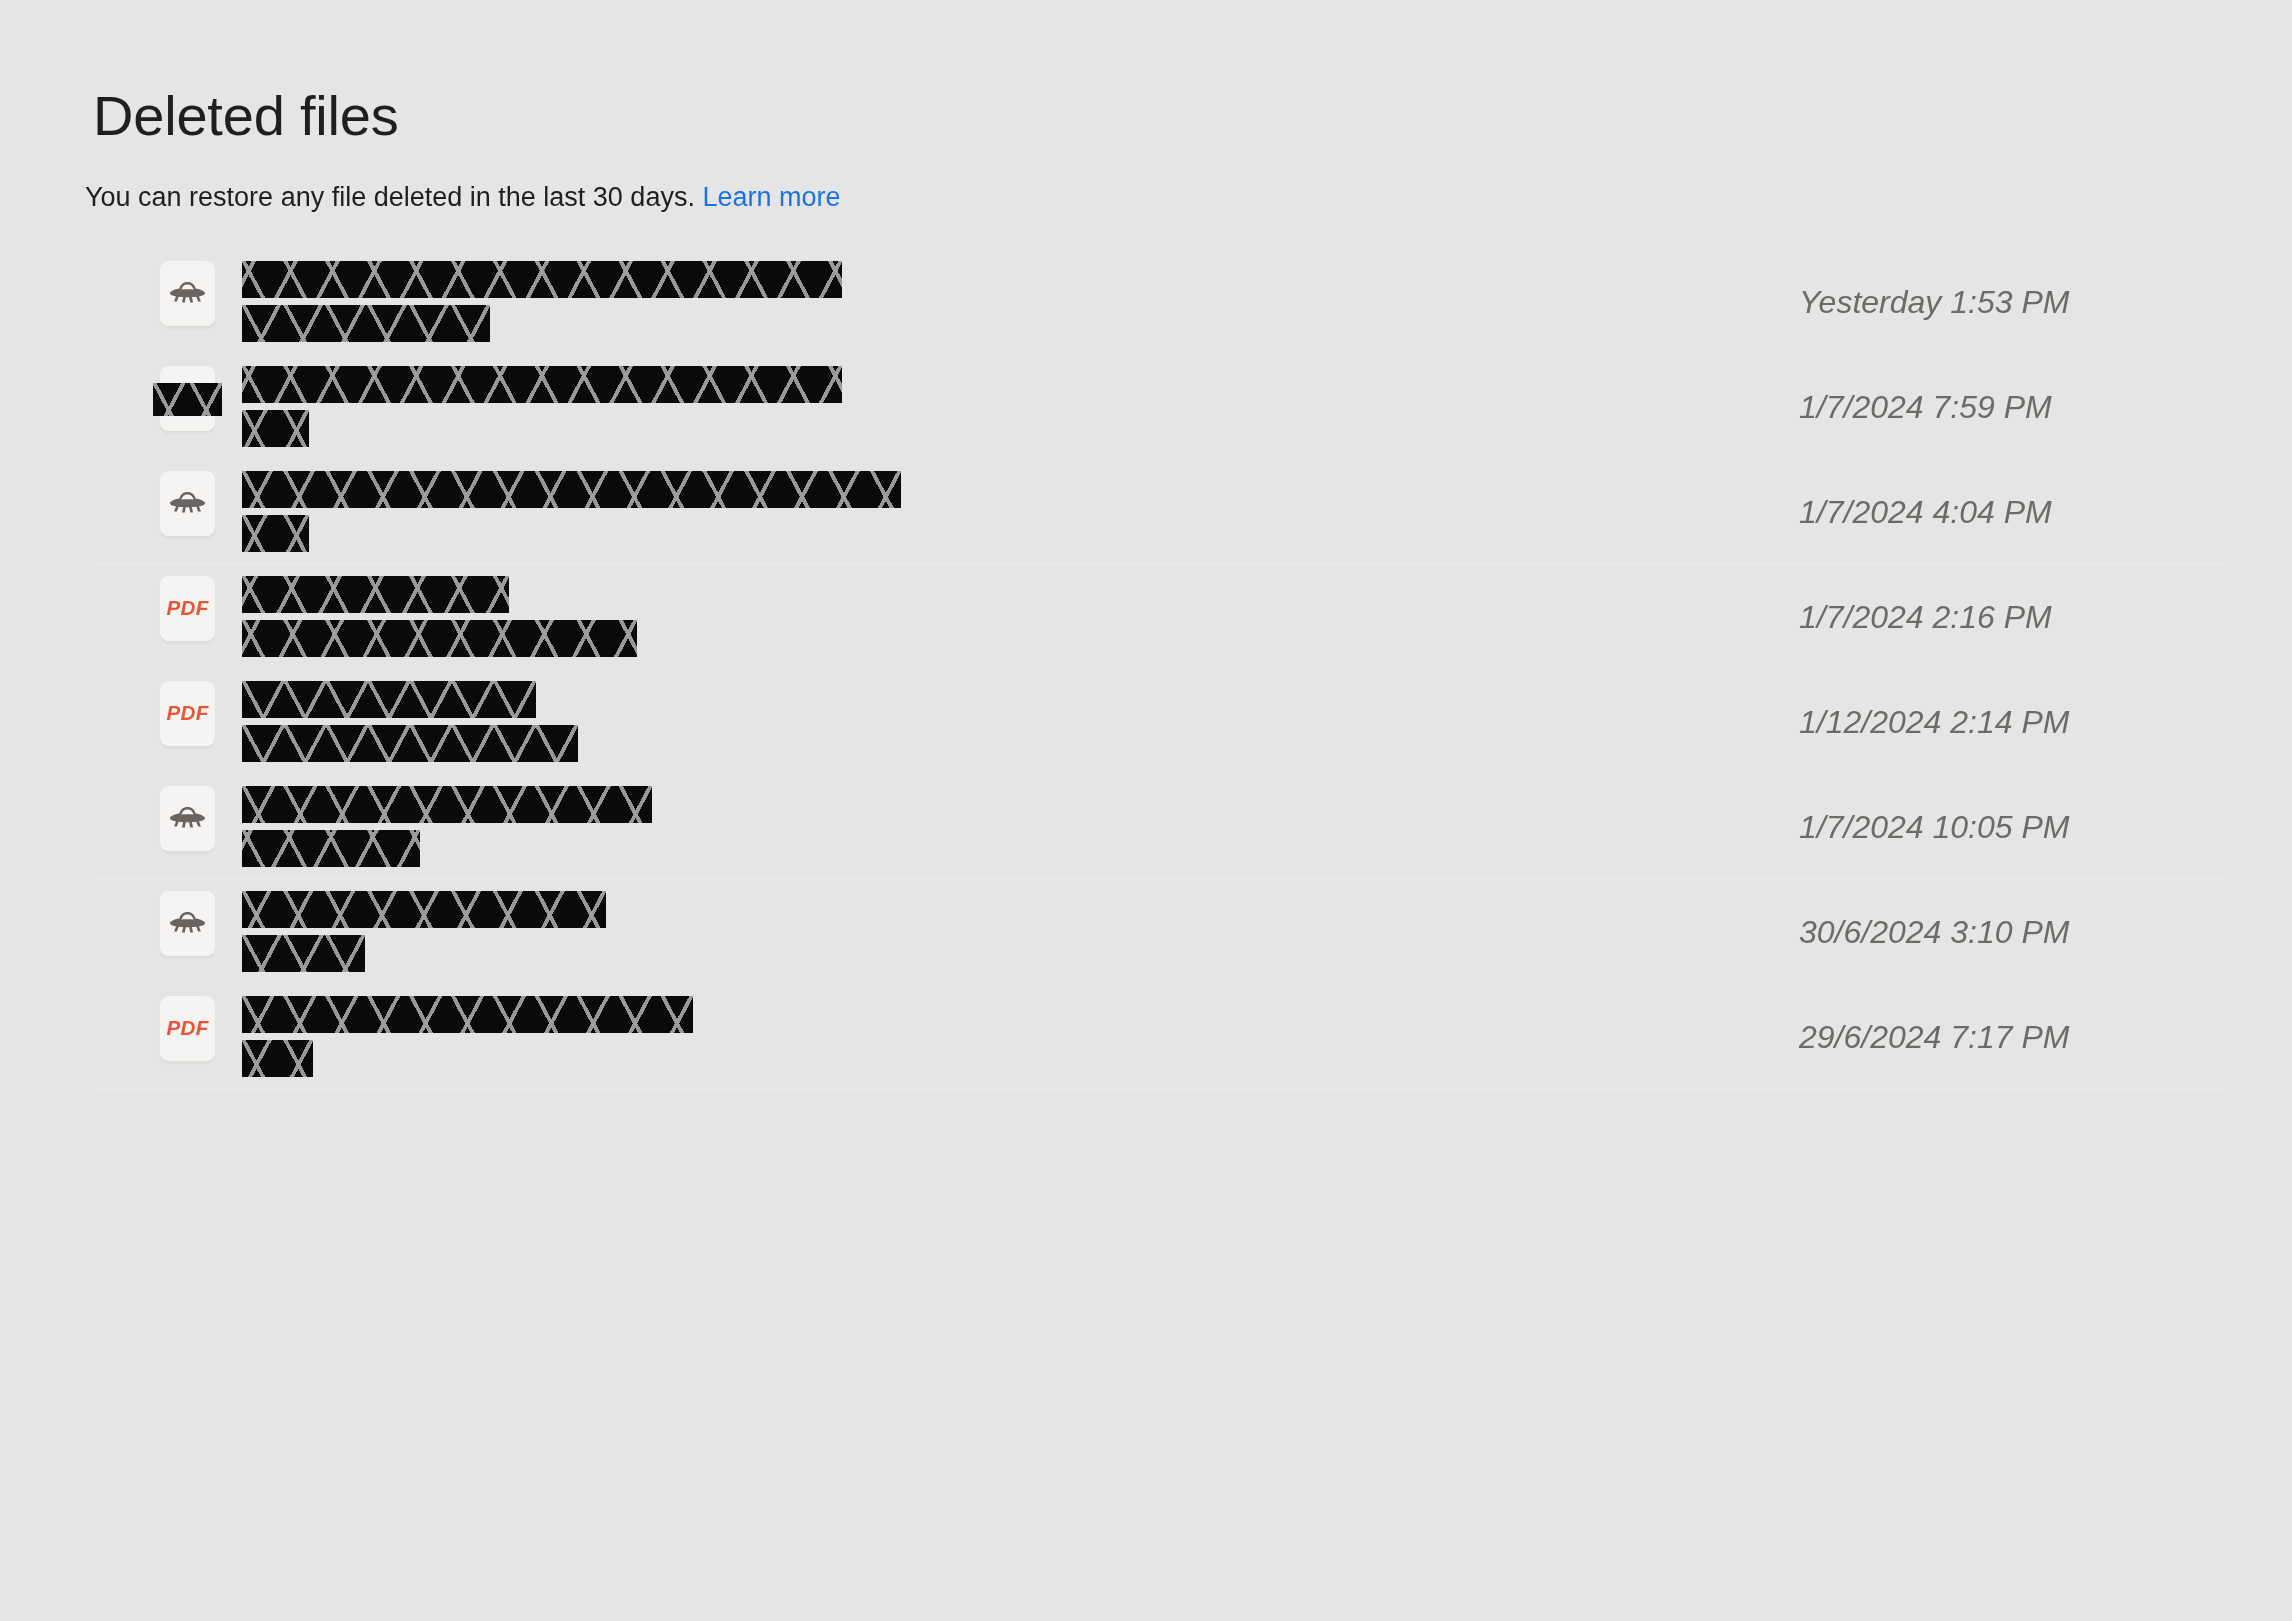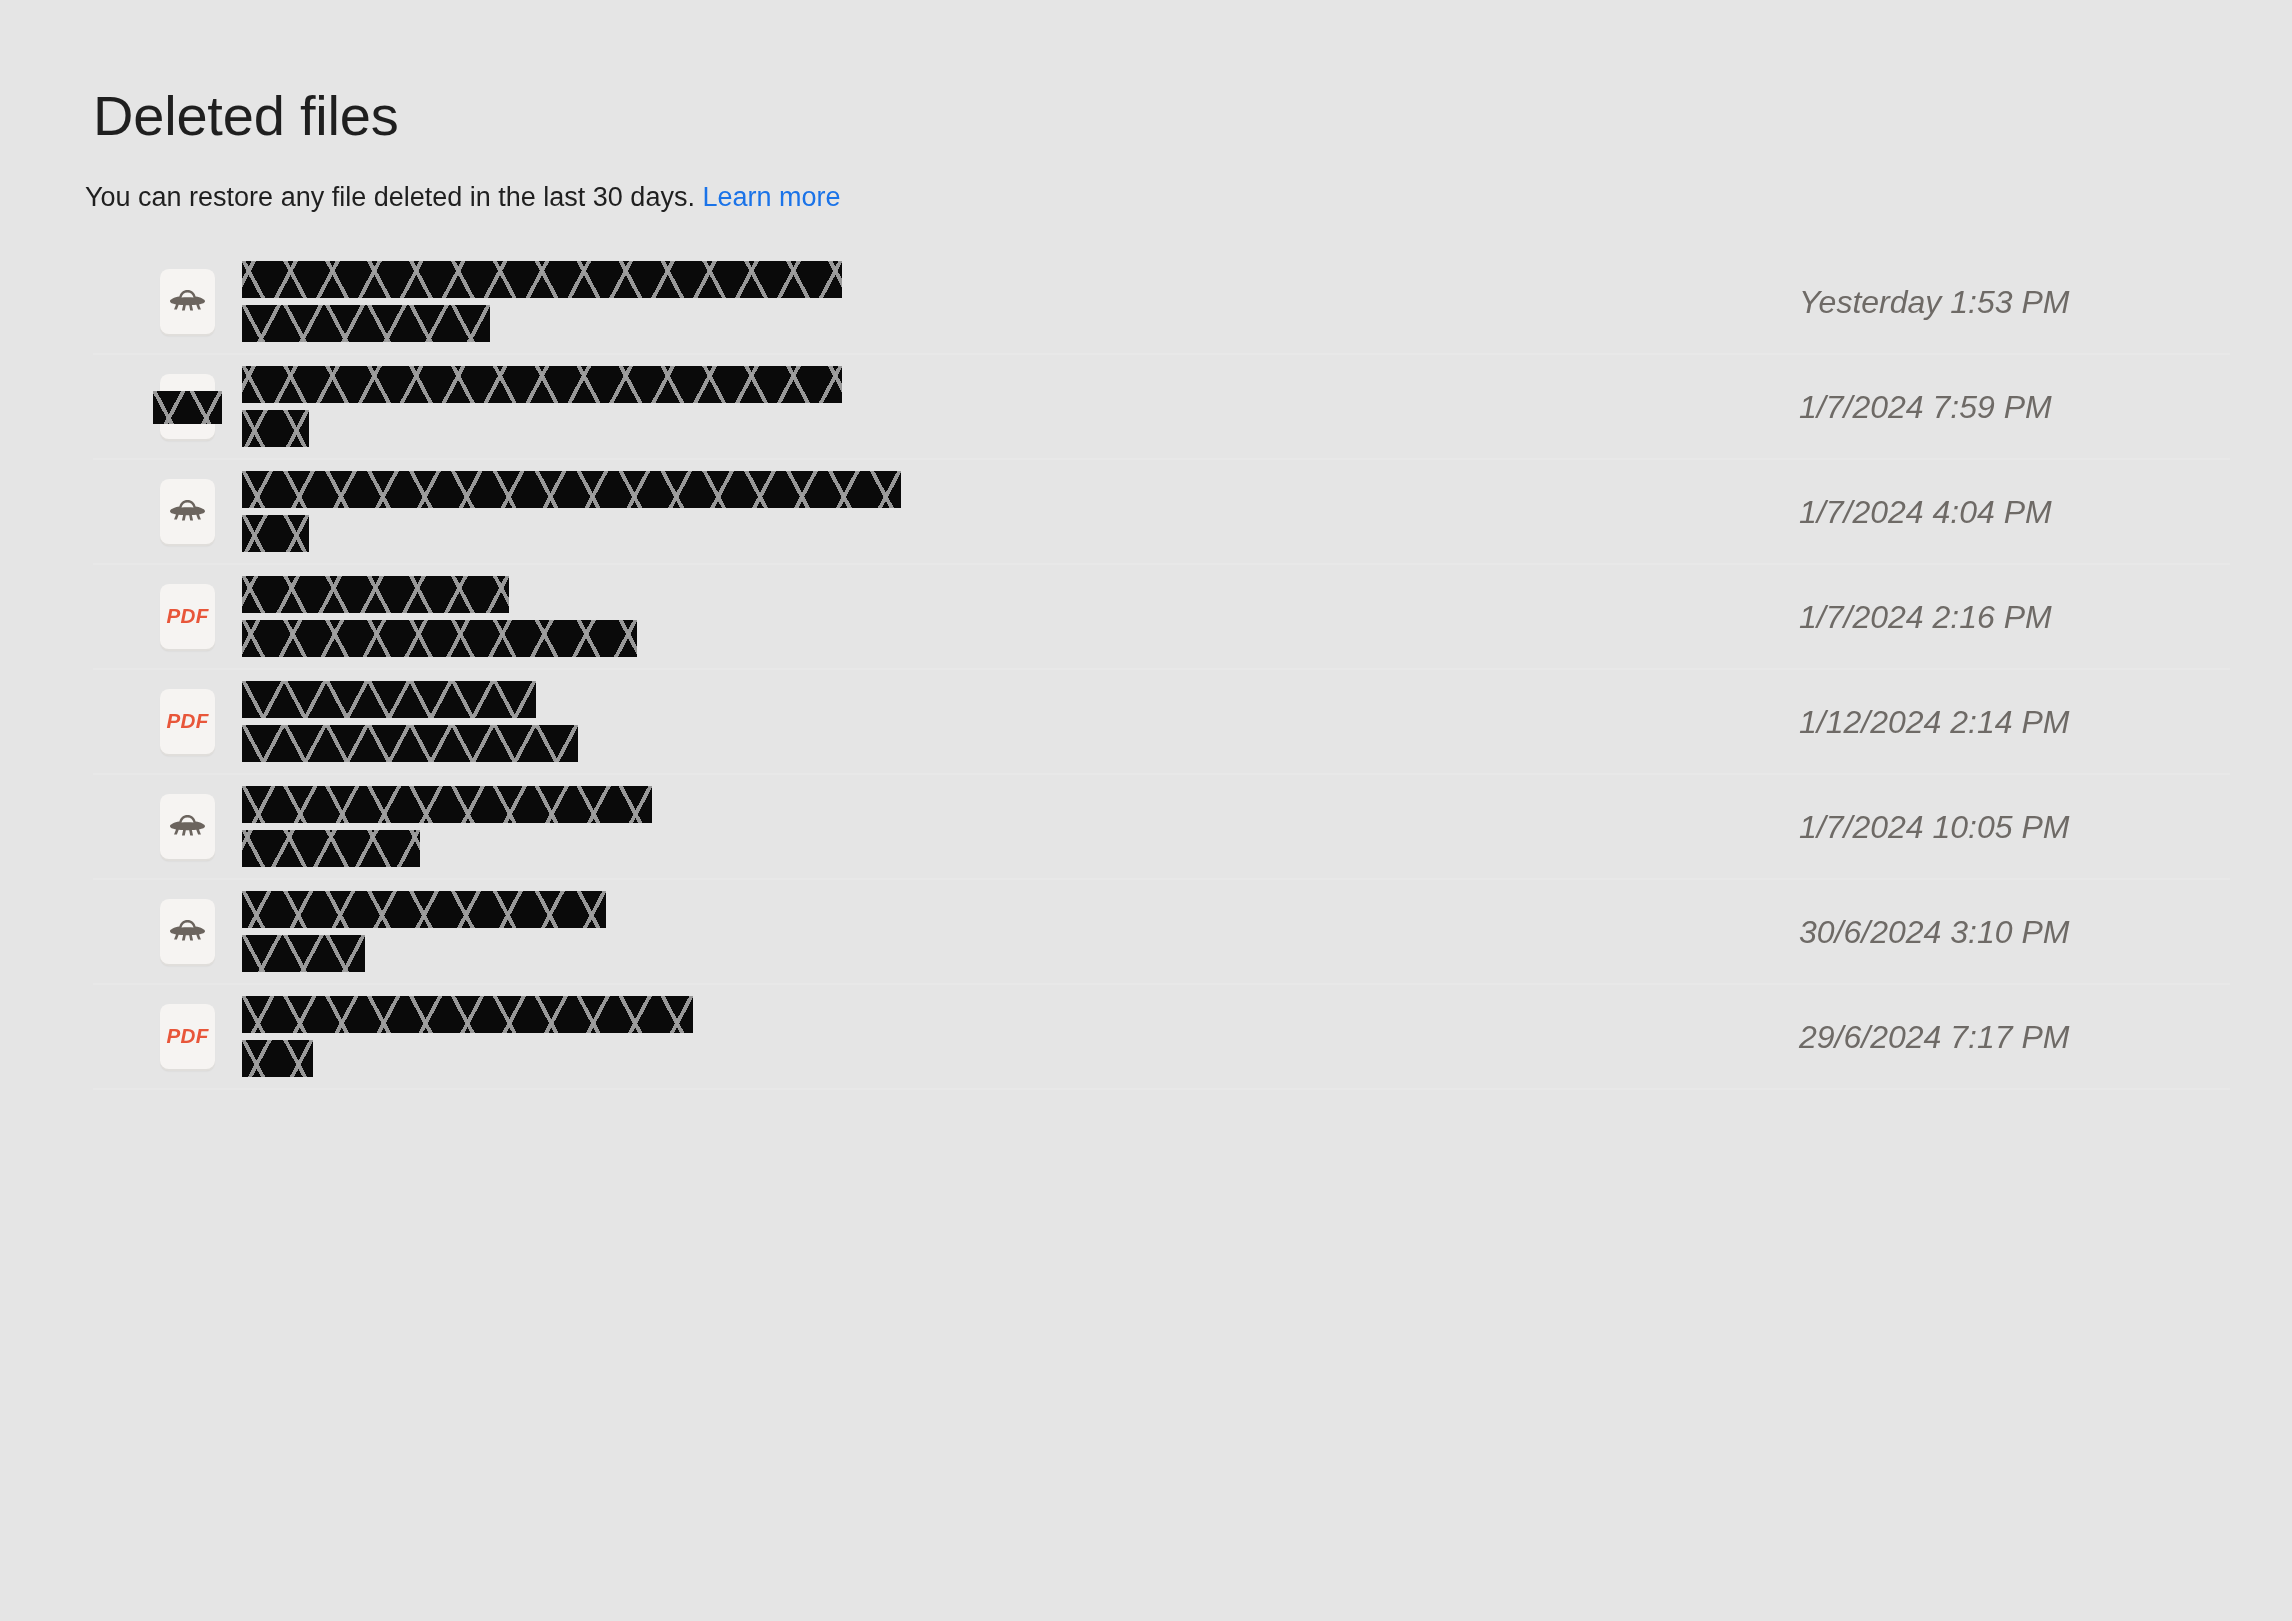--- a/index.html
+++ b/index.html
@@ -81,21 +81,20 @@
     align-items: center;
     height: 105px;
     border-bottom: 2px solid #e8e8e8;
     font-style: italic;
   }
   .row:last-child { border-bottom: 2px solid #e8e8e8; }
 
   .cell-name {
     width: 1637px;
     display: flex;
-    align-items: center;
     padding-left: 67px;
   }
   .cell-deleted {
     flex: 1;
     padding-left: 69px;
     font-size: 32px;
     color: #6e6a66;
     white-space: nowrap;
     line-height: 1;
   }

